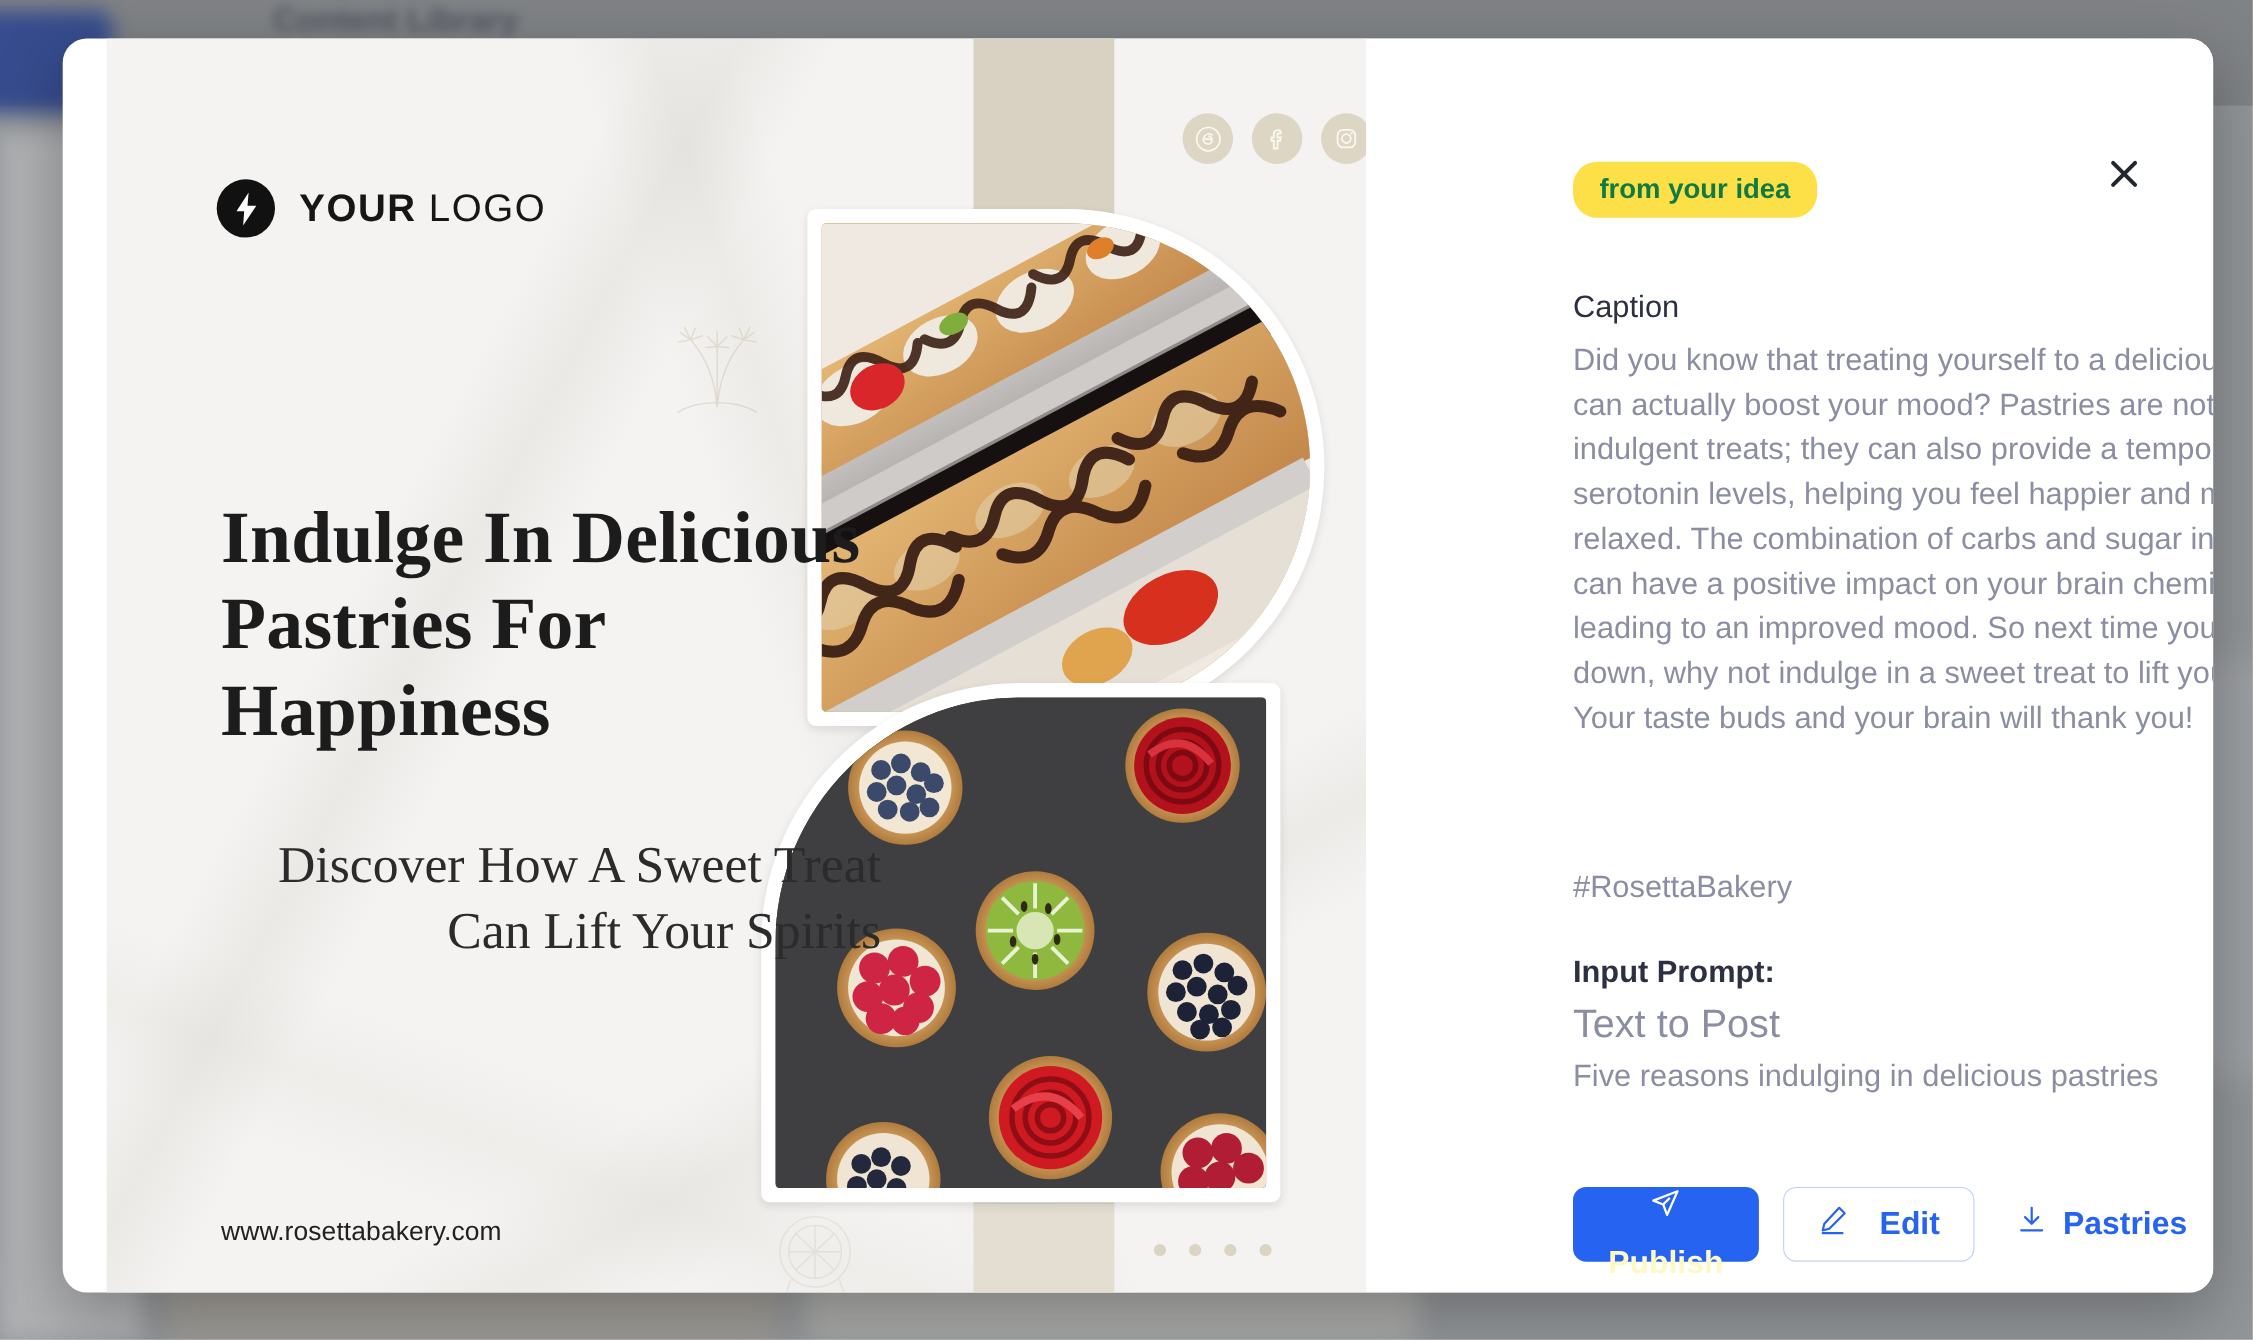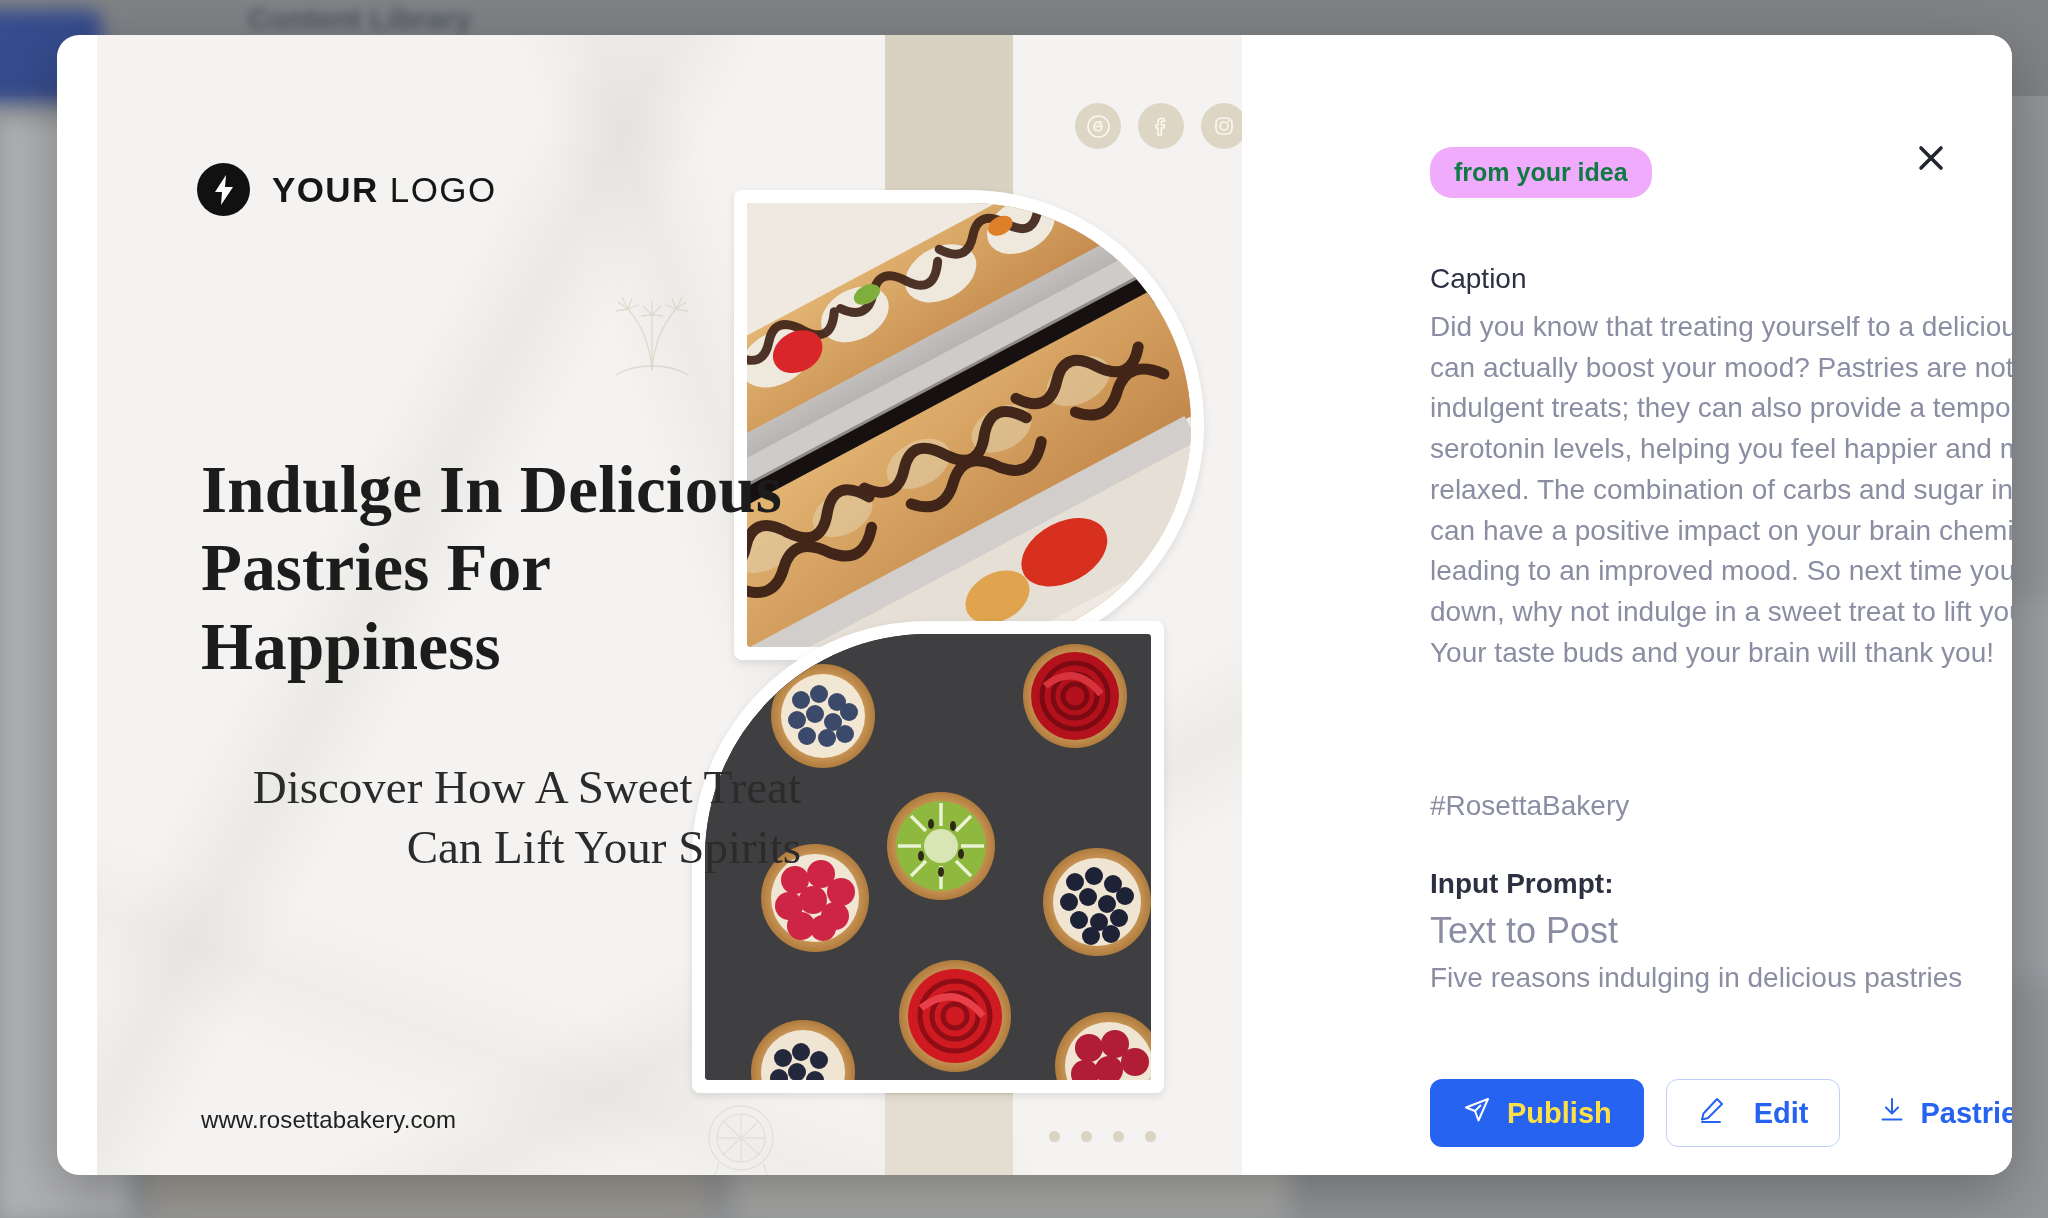--- a/index.html
+++ b/index.html
@@ -164,21 +164,21 @@
 
   
   #panel {
     position: relative;
     flex: 1;
     background: #ffffff;
     padding: 0;
   }
   .badge {
     position: absolute; left: 188px; top: 112px;
-    background: #f0abfc; color: #0f7a43;
+    background: #fde047; color: #0f7a43;
     font-size: 25px; font-weight: 700;
     padding: 11px 24px; border-radius: 22px;
     white-space: nowrap;
   }
   .close-btn {
     position: absolute; right: 58px; top: 100px;
     width: 46px; height: 46px;
     display: flex; align-items: center; justify-content: center;
     cursor: pointer;
   }
@@ -204,25 +204,26 @@
     font-size: 36px; color: #8b8ea3;
   }
   .prompt-text {
     position: absolute; left: 188px; top: 927px; width: 740px;
     font-size: 28px; color: #8b8ea3;
   }
 
   .actions { position: absolute; left: 188px; top: 1044px; display: flex; align-items: center; }
   .btn-publish {
     display: flex; align-items: center; gap: 15px;
-    background: #2563f0; color: #fde047;
+    background: #2563f0; color: #fef9c3;
     font-size: 29px; font-weight: 700;
     padding: 0 32px; height: 68px;
     border-radius: 12px; border: none; cursor: pointer;
     font-family: "Liberation Sans", sans-serif;
+    flex-direction: column;
   }
   .btn-edit {
     display: flex; align-items: center; gap: 29px;
     background: #fff; color: #2563f0;
     font-size: 29px; font-weight: 700;
     padding: 0 30px; height: 68px; margin-left: 22px;
     border-radius: 12px; border: 1.5px solid #bdd0fb; cursor: pointer;
     font-family: "Liberation Sans", sans-serif;
   }
   .btn-download {

